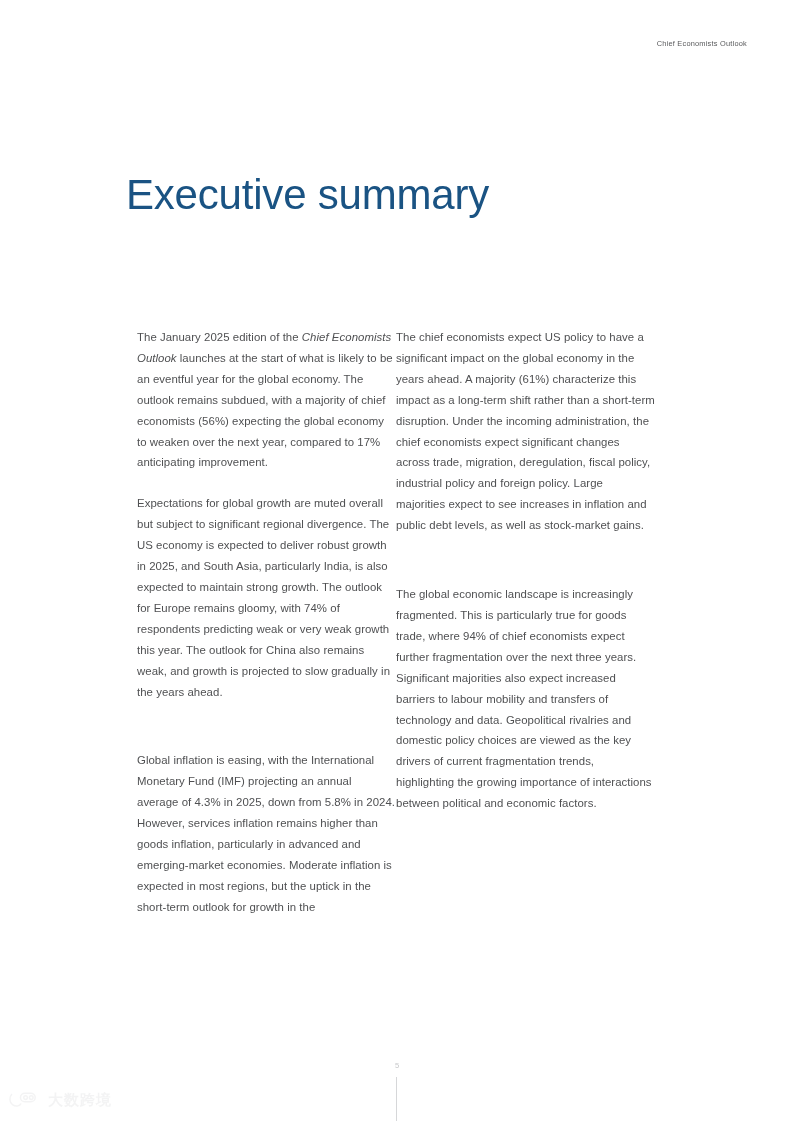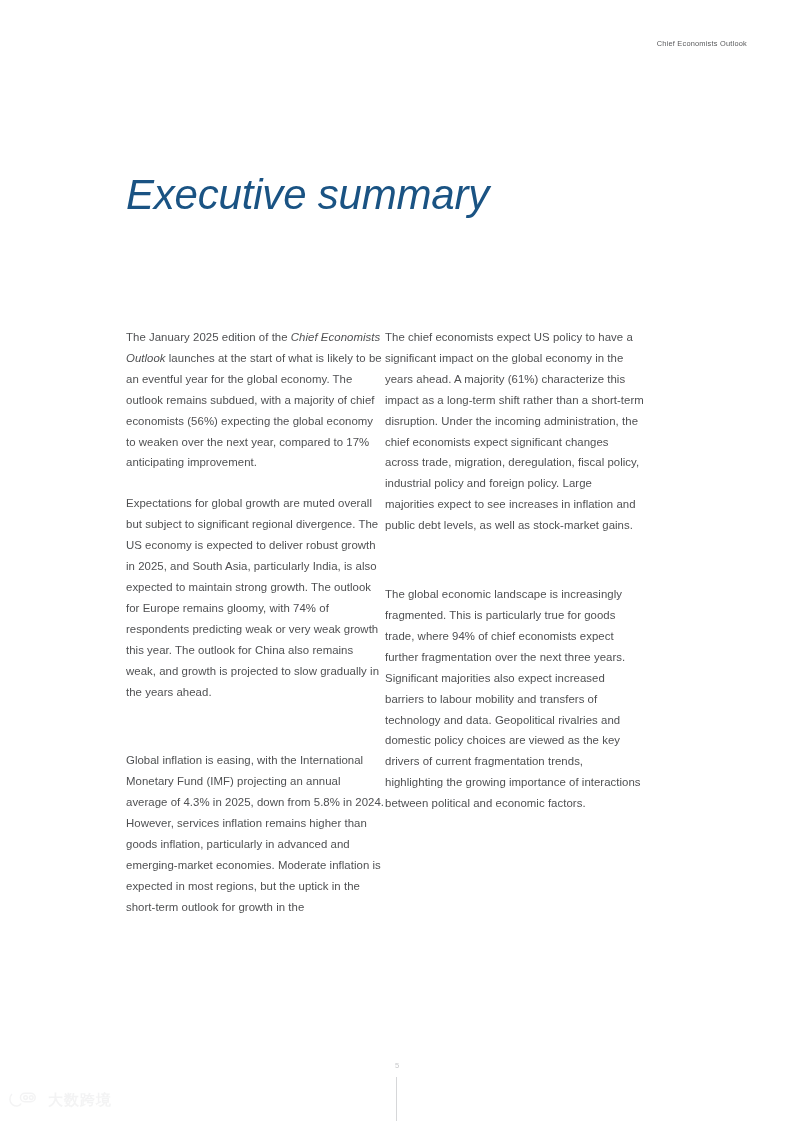--- a/index.html
+++ b/index.html
@@ -37,31 +37,30 @@
   .page-title {
     position: absolute;
     left: 126px;
     top: 143px;
     font-size: 42px;
     font-weight: 300;
     letter-spacing: -0.2px;
     color: #1a5383;
     line-height: 1.12;
     white-space: nowrap;
-    font-style: italic;
   }
 
   
   .body-columns {
     position: absolute;
     left: 126px;
     top: 327px;
     width: 540px;
     display: flex;
-    justify-content: flex-start;
+    justify-content: center;
   }
   .column {
     width: 259px;
   }
   .column p {
     margin: 0 0 20px 0;
     font-size: 11.4px;
     line-height: 20.9px;
     color: #4f5052;
     letter-spacing: 0.004em;

